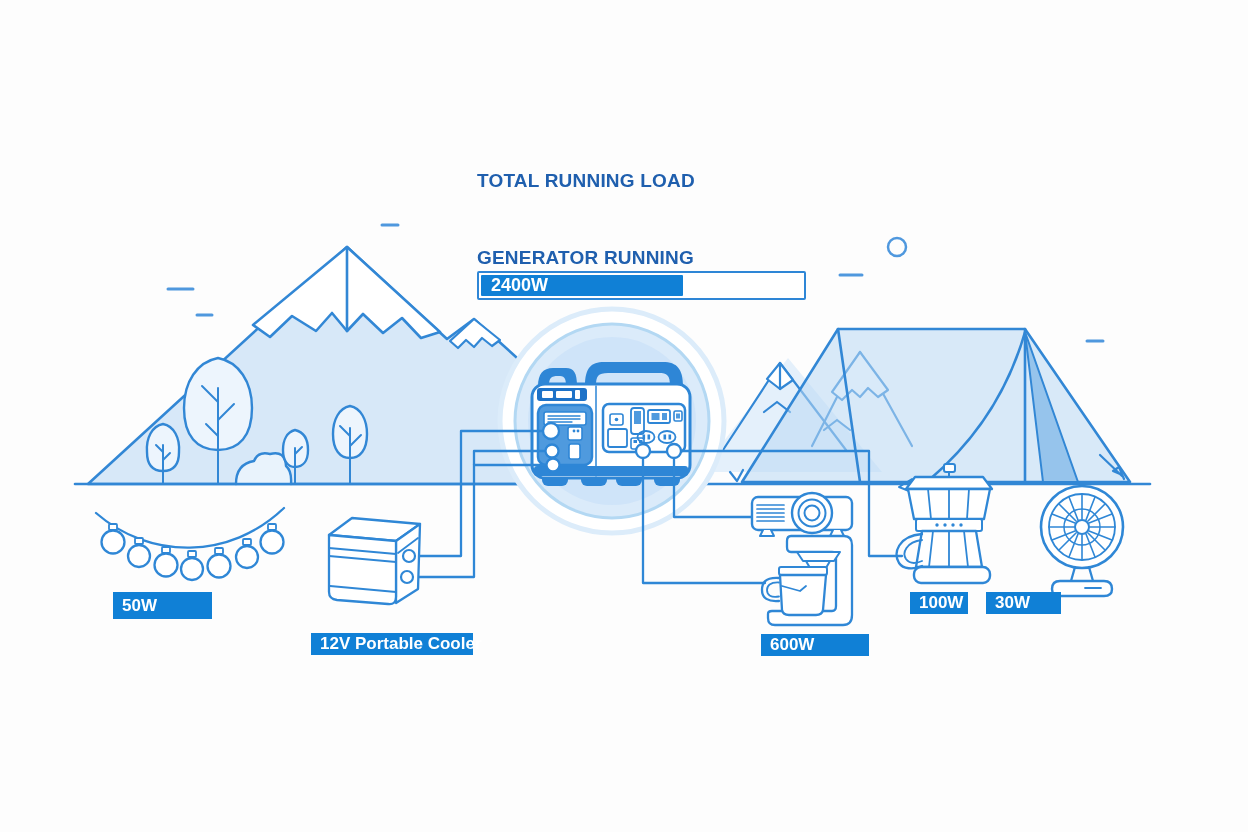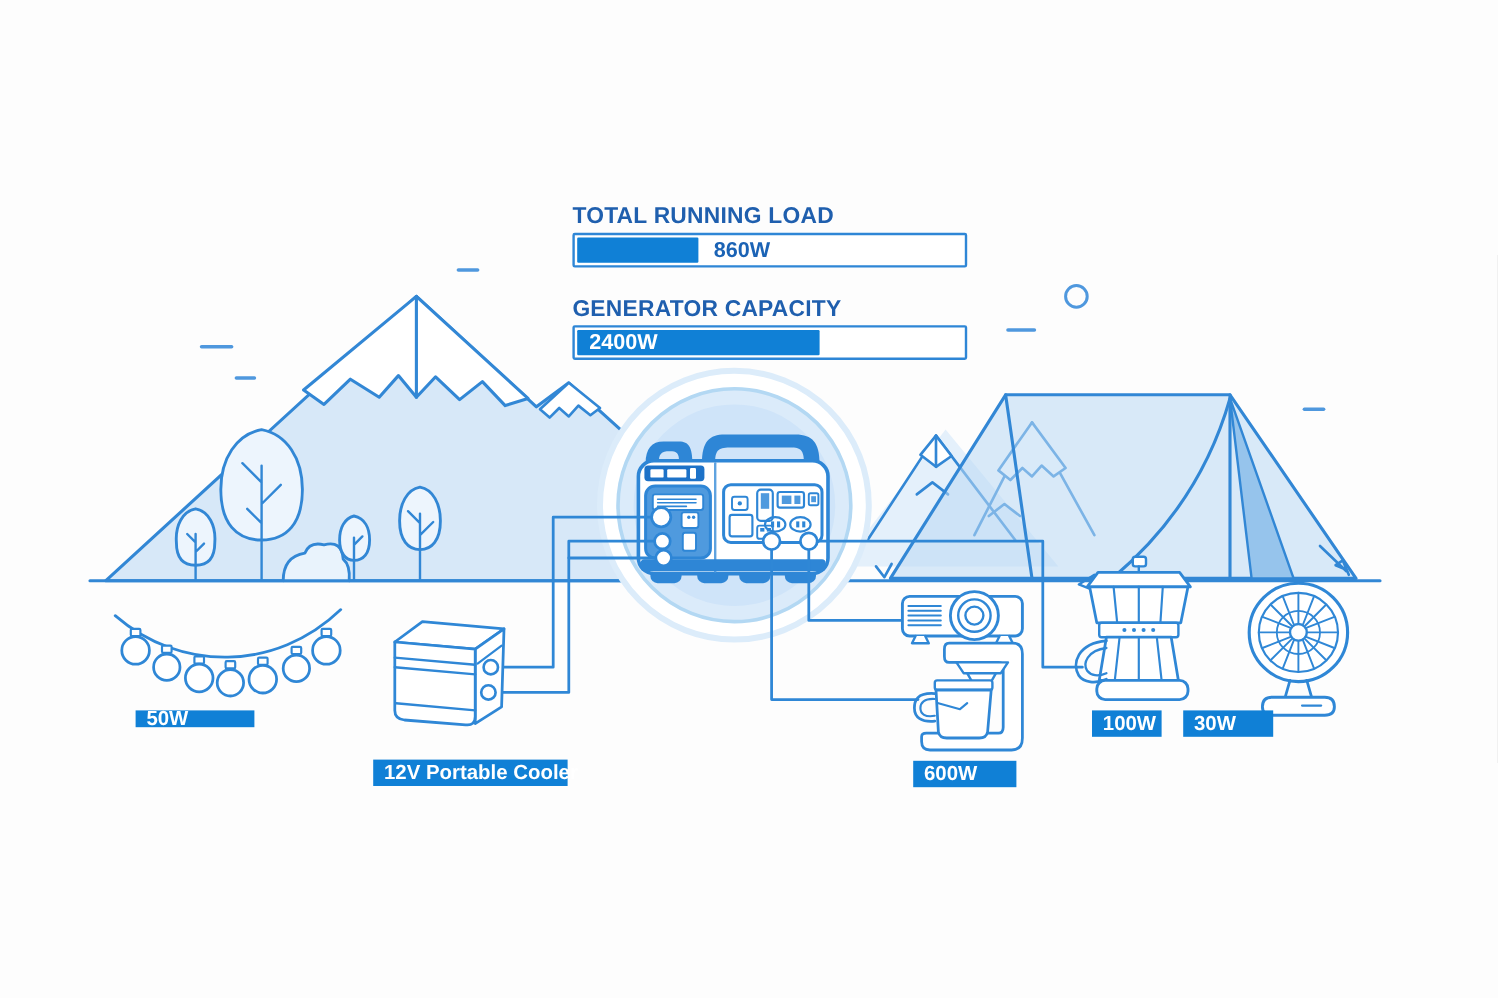--- a/index.html
+++ b/index.html
@@ -244,30 +244,26 @@
         <path d="M1052,514 L1075,523 M1089,531 L1112,540 M1069,557 L1078,534 M1086,520 L1095,497"></path>
       </g>
       <circle cx="1082" cy="527" r="7" stroke-width="2" fill="#ffffff"></circle>
       <path d="M1075,567 L1071,581 M1089,567 L1093,581" fill="none" stroke-width="2.3"></path>
       <path d="M1060,581 H1104 Q1112,581 1112,589 Q1112,596 1104,596 H1060 Q1052,596 1052,589 Q1052,581 1060,581 Z" stroke-width="2.4"></path>
       <path d="M1085,588 H1101" fill="none" stroke-width="1.8"></path>
     </g>
   </svg>
 
   <div class="heading" style="left:477px;top:170px;">TOTAL RUNNING LOAD</div>
-  <div class="gauge" style="left:477px;top:194px;">
-    <div class="fill" style="width: 31%;"></div>
-    <span class="val-out">860W</span>
-  </div>
-
-  <div class="heading" style="left:477px;top:247px;">GENERATOR CAPACITY</div>
+
+  <div class="heading" style="left:477px;top:247px;">GENERATOR RUNNING</div>
   <div class="gauge" style="left:477px;top:271px;">
     <div class="fill" style="width: 62%;">
       <span class="val-in">2400W</span>
     </div>
   </div>
 
-  <div class="tag" style="left:113px;top:592px;width:99px;height:14px;">50W</div>
+  <div class="tag" style="left:113px;top:592px;width:99px;height:27px;">50W</div>
   <div class="tag" style="left:311px;top:633px;width:162px;height:22px;">12V Portable Cooler</div>
-  <div class="tag" style="left:761px;top:634px;width:86px;height:22px;">600W</div>
+  <div class="tag" style="left:761px;top:634px;width:108px;height:22px;">600W</div>
   <div class="tag" style="left:910px;top:592px;width:58px;height:22px;">100W</div>
   <div class="tag" style="left:986px;top:592px;width:75px;height:22px;">30W</div>
 </div>
 
 </body></html>

